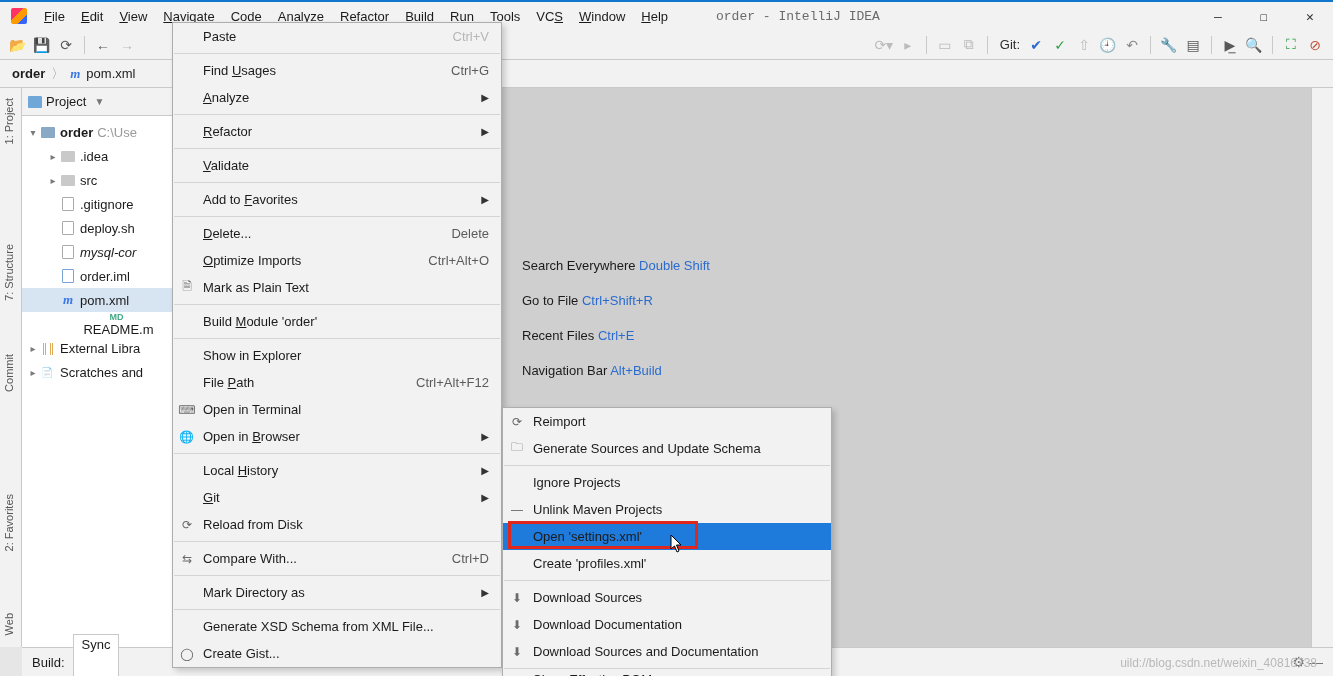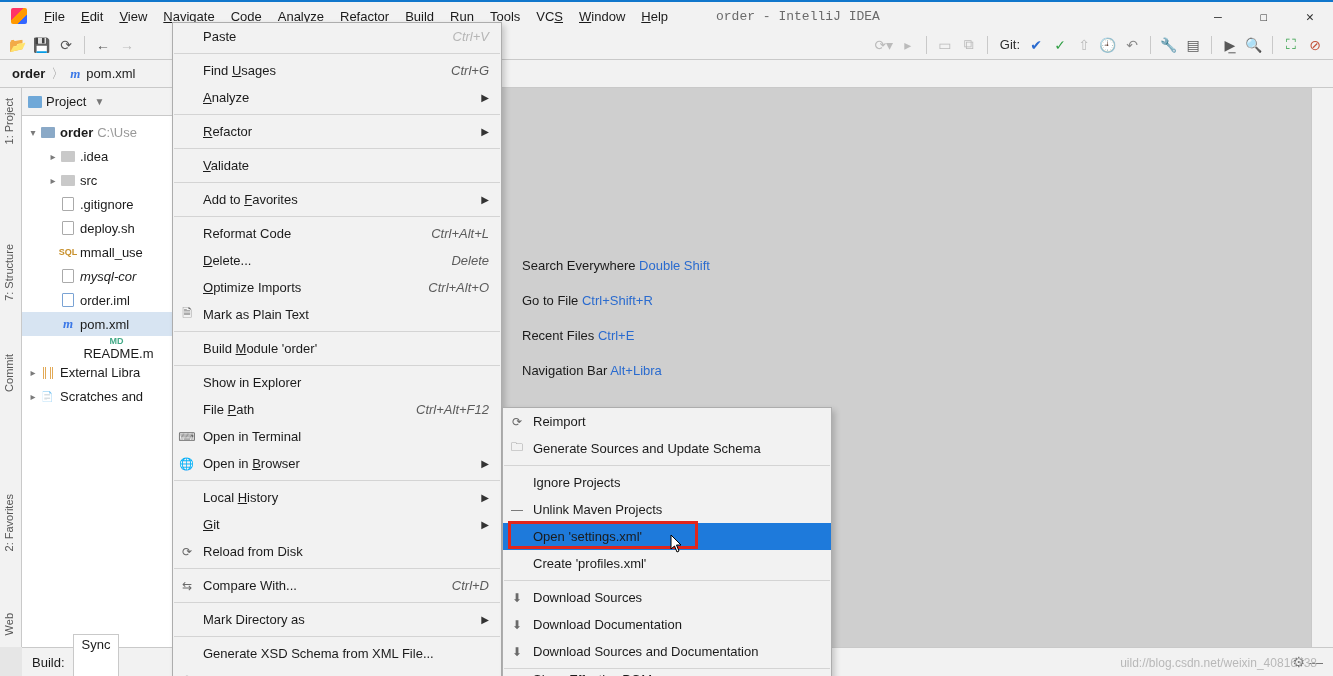--- a/index.html
+++ b/index.html
@@ -54,21 +54,21 @@
 .buildbar { position:absolute; left:22px; right:0; bottom:0; height:29px; background:#f2f2f2; border-top:1px solid #c9c9c9; display:flex; align-items:center; padding:0 10px; gap:8px; }
 .synctab { background:#fff; border:1px solid #c9c9c9; border-bottom:none; padding:2px 8px; display:flex; align-items:center; gap:23px;flex-direction:column; }
 .synctab .x { color:#888; font-size:11px; }
 .gearbtn { margin-left:auto; color:#777; font-size:14px; }
 .watermark { position:absolute; right:16px; bottom:6px; font-size:12px; color:#b8b8b8; }
 
 
 .ctx { position:absolute; background:#f2f2f2; border:1px solid #adadad; box-shadow:3px 3px 6px rgba(0,0,0,0.18); }
 .ctx1 { left:172px; top:22px; width:330px; }
 .crow { height:27px; display:flex; align-items:center; padding:0 12px 0 30px; position:relative; white-space:nowrap; }
-.crow .sc { margin-left:auto; color:#5b5b5b;font-style:italic; }
+.crow .sc { margin-left:auto; color:#5b5b5b; }
 .crow .arr { margin-left:auto; color:#333; font-size:10px; }
 .crow.dis { color:#9a9a9a; }
 .crow.dis .sc { color:#b6b6b6; }
 .csep { height:1px; background:#d4d4d4; margin:3px 1px; }
 .crow .lic { position:absolute; left:6px; width:16px; height:16px; display:flex; align-items:center; justify-content:center; font-size:12px; color:#6a6a6a; }
 
 
 .ctx2 { left:502px; top:407px; width:330px; }
 .crow.sel2 { background:#1e7adb; color:#fff; }
 .redbox { position:absolute; border:3px solid #e1261c; pointer-events:none; }
@@ -194,27 +194,20 @@
           </span>
      <span>.gitignore</span>
    </div>
         <div class="trow " style="padding-left:24px;">
      <span class="tw"></span>
      <span class="tic">
             <span class="fil"></span>
           </span>
      <span>deploy.sh</span>
    </div>
-        <div class="trow " style="padding-left:24px;">
-     <span class="tw"></span>
-     <span class="tic">
-            <span style="color:#c78f2a;font-size:9px;font-weight:700;">SQL</span>
-          </span>
-     <span>mmall_use</span>
-   </div>
         <div class="trow " style="padding-left:24px;font-style:italic;">
      <span class="tw"></span>
      <span class="tic">
             <span class="fil"></span>
           </span>
      <span>mysql-cor</span>
    </div>
         <div class="trow " style="padding-left:24px;">
      <span class="tw"></span>
      <span class="tic">
@@ -247,21 +240,21 @@
       <span class="tic">📄</span>
       <span>Scratches and</span>
     </div>
   </div>
 </div>
 
 <div class="editor" id="editor-hints">
     <div class="row">Search Everywhere <span class="k">Double Shift</span></div>
     <div class="row">Go to File <span class="k">Ctrl+Shift+R</span></div>
     <div class="row">Recent Files <span class="k">Ctrl+E</span></div>
-    <div class="row">Navigation Bar <span class="k">Alt+Libra</span></div>
+    <div class="row">Navigation Bar <span class="k">Alt+Build</span></div>
   </div>
 
 <div class="rgutter"></div>
 
 <div class="buildbar">
   <span>Build:</span>
   <div class="synctab">
     <span>Sync</span>
     <span class="x">✕</span>
   </div>
@@ -300,25 +293,20 @@
   </div>
     <div class="csep"></div>
     <div class="crow  ">
 
     <span>Add to <u>F</u>avorites</span>
     <span class="arr">▶</span>
   </div>
     <div class="csep"></div>
     <div class="crow  ">
 
-    <span>Reformat Code</span>
-    <span class="sc">Ctrl+Alt+L</span>
-  </div>
-    <div class="crow  ">
-
     <span><u>D</u>elete...</span>
     <span class="sc">Delete</span>
   </div>
     <div class="crow  ">
 
     <span><u>O</u>ptimize Imports</span>
     <span class="sc">Ctrl+Alt+O</span>
   </div>
     <div class="crow  ">
     <span class="lic">🗎</span>

